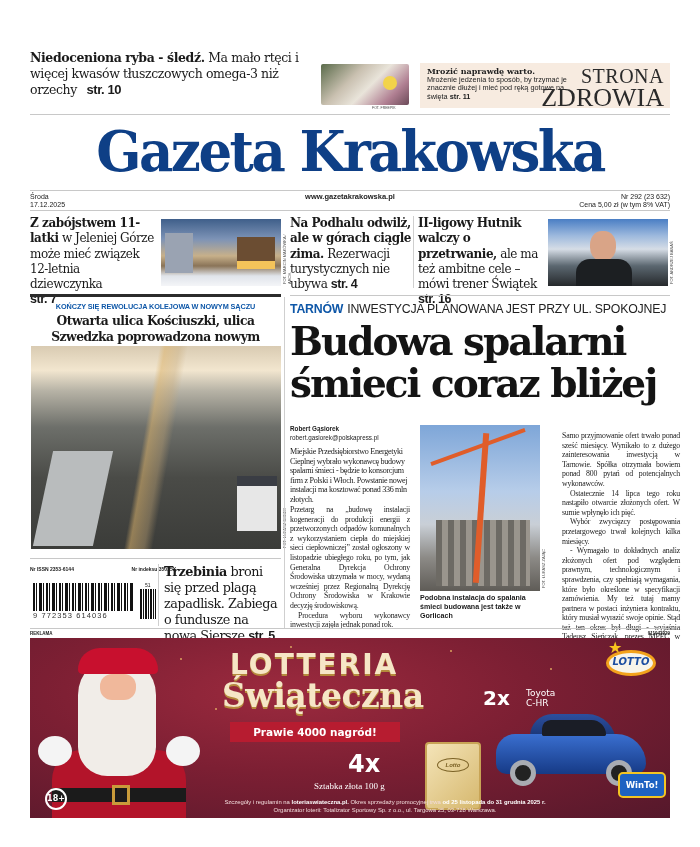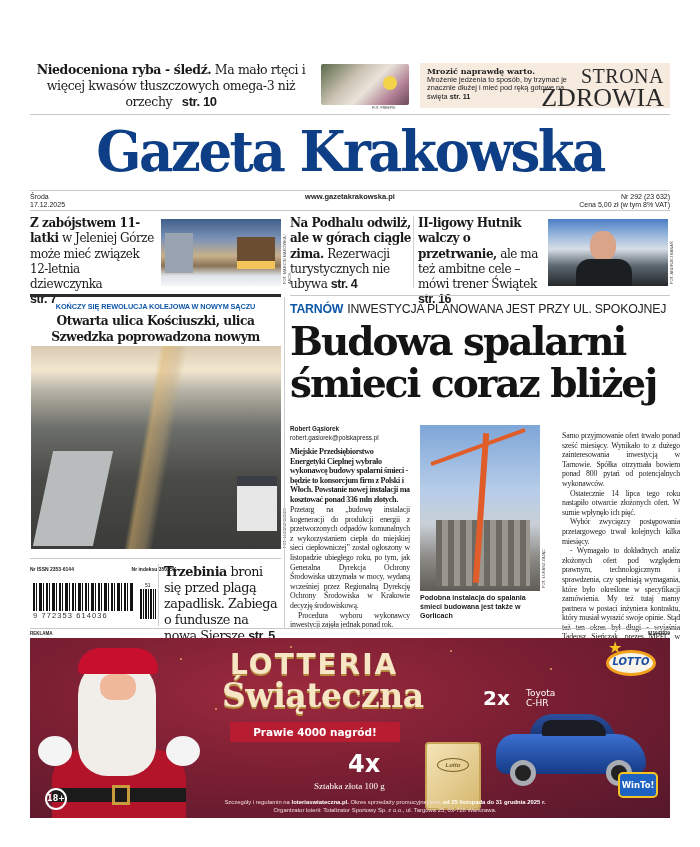--- a/index.html
+++ b/index.html
@@ -2,21 +2,21 @@
 <html><head>
 <meta charset="utf-8">
 <style>
   * { box-sizing: border-box; margin: 0; padding: 0; }
   html, body { width: 700px; height: 847px; background: #ffffff; overflow: hidden; }
   body { position: relative; font-family: "DejaVu Serif", serif; color: #1a1a1a; }
   .abs { position: absolute; }
   b, .b { font-weight: bold; }
 
   
-  #teaser-fish { left: 30px; top: 62px; width: 282px; text-align: center; font-size: 12.5px; line-height: 16px; font-family: "DejaVu Serif", serif; letter-spacing: -0.4px; }
+  #teaser-fish { left: 30px; top: 50px; width: 282px; text-align: left; font-size: 12.5px; line-height: 16px; font-family: "DejaVu Serif", serif; letter-spacing: -0.4px; }
   #teaser-fish .str { font-family: "Liberation Sans", sans-serif; font-weight: bold; font-size: 13px; margin-left: 6px; }
   #fish-photo { left: 321px; top: 64px; width: 88px; height: 41px; border-radius: 2px;
     background: linear-gradient(135deg,#5a6b4a 0%,#c9c0b0 35%,#e9e4da 55%,#b07f92 80%,#6b4a58 100%); }
   #fish-photo .lemon { position:absolute; right:12px; top:12px; width:14px; height:14px; border-radius:50%; background:#f2d34a; }
   #fish-credit { left: 372px; top: 106px; font-size: 3.5px; color:#444; font-family:"Liberation Sans",sans-serif; }
   #health-box { left: 420px; top: 63px; width: 250px; height: 45px; background: #f7ebe0; }
   #health-box .txt { position:absolute; left:7px; top:4px; width:140px; font-family:"Liberation Sans", sans-serif; font-size:7.3px; line-height:8.6px; color:#222; }
   #health-box .txt .h { font-family:"DejaVu Serif",serif; font-weight:bold; font-size:8px; }
   #health-box .brand { position:absolute; right:6px; top:3px; text-align:right; font-family:"Liberation Serif",serif; color:#2a2a2a; line-height:21px; }
   #health-box .brand .l1 { font-size:20px; letter-spacing:0.5px; }
@@ -76,21 +76,21 @@
 
   
   #main-kicker { left:290px; top:302px; font-family:"Liberation Sans",sans-serif; font-size:12.3px; color:#222; letter-spacing:-0.2px; }
   #main-kicker .city { color:#0e57a8; font-weight:bold; margin-right:4px; }
   #main-head { left:290px; top:320px; width:400px; font-family:"DejaVu Serif",serif; font-weight:bold; font-size:39px; line-height:42px; letter-spacing:-2px; color:#141414; }
   #byline { left:290px; top:424px; font-family:"Liberation Sans",sans-serif; font-size:6.3px; line-height:9px; }
   #byline .name { font-weight:bold; }
   .col { position:absolute; font-family:"Liberation Serif",serif; font-size:7.8px; line-height:9.6px; text-align:justify; color:#1c1c1c; letter-spacing:-0.2px; }
   .col p { text-indent: 8px; }
   .col p.noindent { text-indent: 0; }
-  #lead-text { left:290px; top:447px; width:120px; font-family:"Liberation Serif",serif; font-weight:bold; font-size:8.1px; line-height:9.6px; letter-spacing:-0.3px; }
+  #lead-text { left:290px; top:447px; width:120px; font-family:"Liberation Serif",serif; font-weight:normal; font-size:8.1px; line-height:9.6px; letter-spacing:-0.3px; }
   #col1 { left:290px; top:505px; width:120px; }
   #main-photo { left:420px; top:425px; width:120px; height:166px;
     background: linear-gradient(180deg,#7ea6d8 0%,#b7cde9 40%,#c9cfd6 60%,#8c8a86 80%,#5f5c57 100%); }
   #main-photo .crane { position:absolute; left:58px; top:8px; width:6px; height:150px; background:#e05d2a; transform: rotate(4deg); }
   #main-photo .arm { position:absolute; left:8px; top:20px; width:100px; height:4px; background:#e05d2a; transform: rotate(-20deg); }
   #main-photo .build { position:absolute; left:16px; top:95px; width:94px; height:66px; background: repeating-linear-gradient(90deg,#6d6a64 0 6px,#9a958d 6px 12px); }
   #main-caption { left:420px; top:594px; width:125px; font-family:"Liberation Sans",sans-serif; font-weight:bold; font-size:7.1px; line-height:9.2px; }
   #col2 { left:562px; top:425px; width:118px;margin-top:6px; }
   #col2 .see { font-style:italic; text-indent:0; }
 
@@ -121,21 +121,21 @@
   #ad-car { left:460px; top:70px; width:160px; height:82px; }
   #ad-car .bodyc { position:absolute; left:6px; top:26px; width:150px; height:40px; border-radius:26px 40px 14px 14px; background:linear-gradient(180deg,#3a6fd0,#163a86); }
   #ad-car .roof { position:absolute; left:40px; top:6px; width:86px; height:32px; border-radius:28px 36px 4px 4px; background:linear-gradient(180deg,#2c4f9e,#142c66); }
   #ad-car .win { position:absolute; left:52px; top:12px; width:64px; height:16px; border-radius:12px 20px 2px 2px; background:#1a1d26; }
   #ad-car .w1, #ad-car .w2 { position:absolute; top:52px; width:26px; height:26px; border-radius:50%; background:#222; border:5px solid #a9acb2; }
   #ad-car .w1 { left:20px; } #ad-car .w2 { left:116px; }
   #ad-lotto { left:572px; top:2px; width:56px; height:42px; }
   #ad-lotto .ring { position:absolute; left:4px; top:10px; width:50px; height:26px; border-radius:50%; background:#f7f4ea; border:3px solid #f2a21c; }
   #ad-lotto .txt { position:absolute; left:0; top:16px; width:58px; text-align:center; font-family:"DejaVu Sans",sans-serif; font-weight:bold; font-size:10px; color:#1c4ea1; font-style:italic; }
   #ad-lotto .star { position:absolute; left:6px; top:0px; font-size:16px; color:#f7c51e; line-height:16px; }
-  #ad-winto { left:588px; top:134px; width:40px; height:26px; border-radius:5px; background:#1d62c2; border:2px solid #f3c523; font-family:"DejaVu Sans",sans-serif; font-weight:bold; font-size:8.5px; color:#fff; text-align:center; line-height:22px; }
+  #ad-winto { left:588px; top:134px; width:48px; height:26px; border-radius:5px; background:#1d62c2; border:2px solid #f3c523; font-family:"DejaVu Sans",sans-serif; font-weight:bold; font-size:8.5px; color:#fff; text-align:center; line-height:22px; }
   #ad-18 { left:15px; top:150px; width:22px; height:22px; border-radius:50%; border:2px solid #fff; color:#fff; font-family:"DejaVu Sans",sans-serif; font-weight:bold; font-size:8px; text-align:center; line-height:18px; }
   #ad-fine { left:130px; top:160px; width:450px; text-align:center; font-family:"Liberation Sans",sans-serif; font-size:5.9px; line-height:8px; color:#f2dcdc; }
   #ad-fine b { color:#fff; }
   .spark { position:absolute; width:2px; height:2px; border-radius:50%; background:#f0c36a; opacity:0.8; }
 </style>
 </head>
 <body>
 
 <div id="teaser-fish" class="abs">
   <b>Niedoceniona ryba - śledź.</b>

